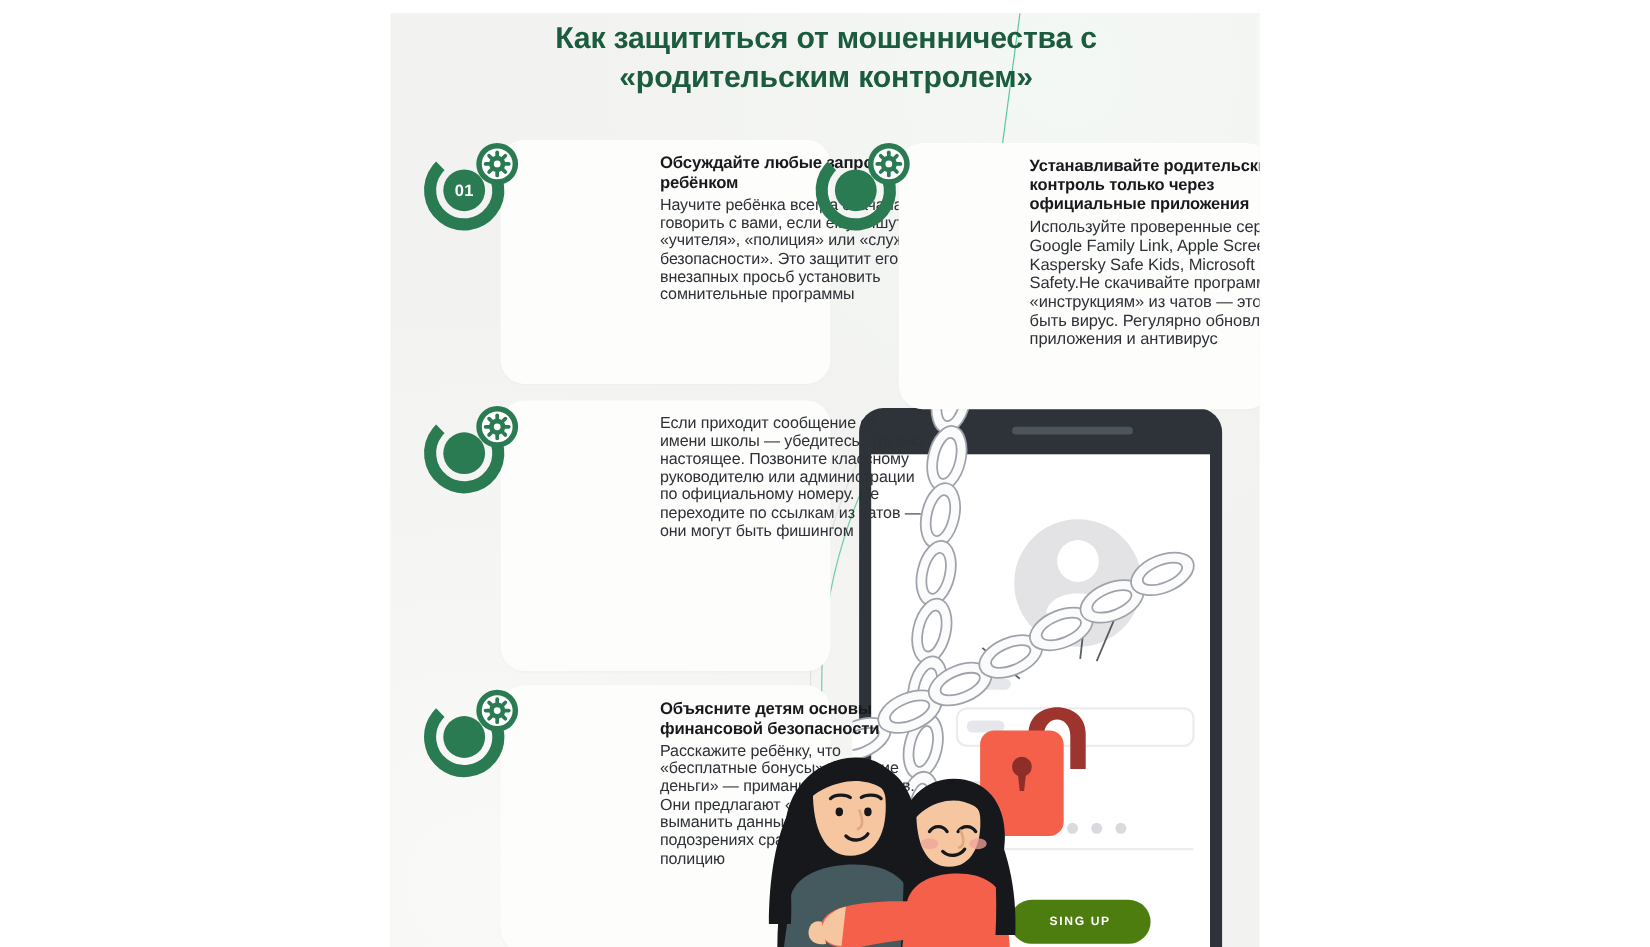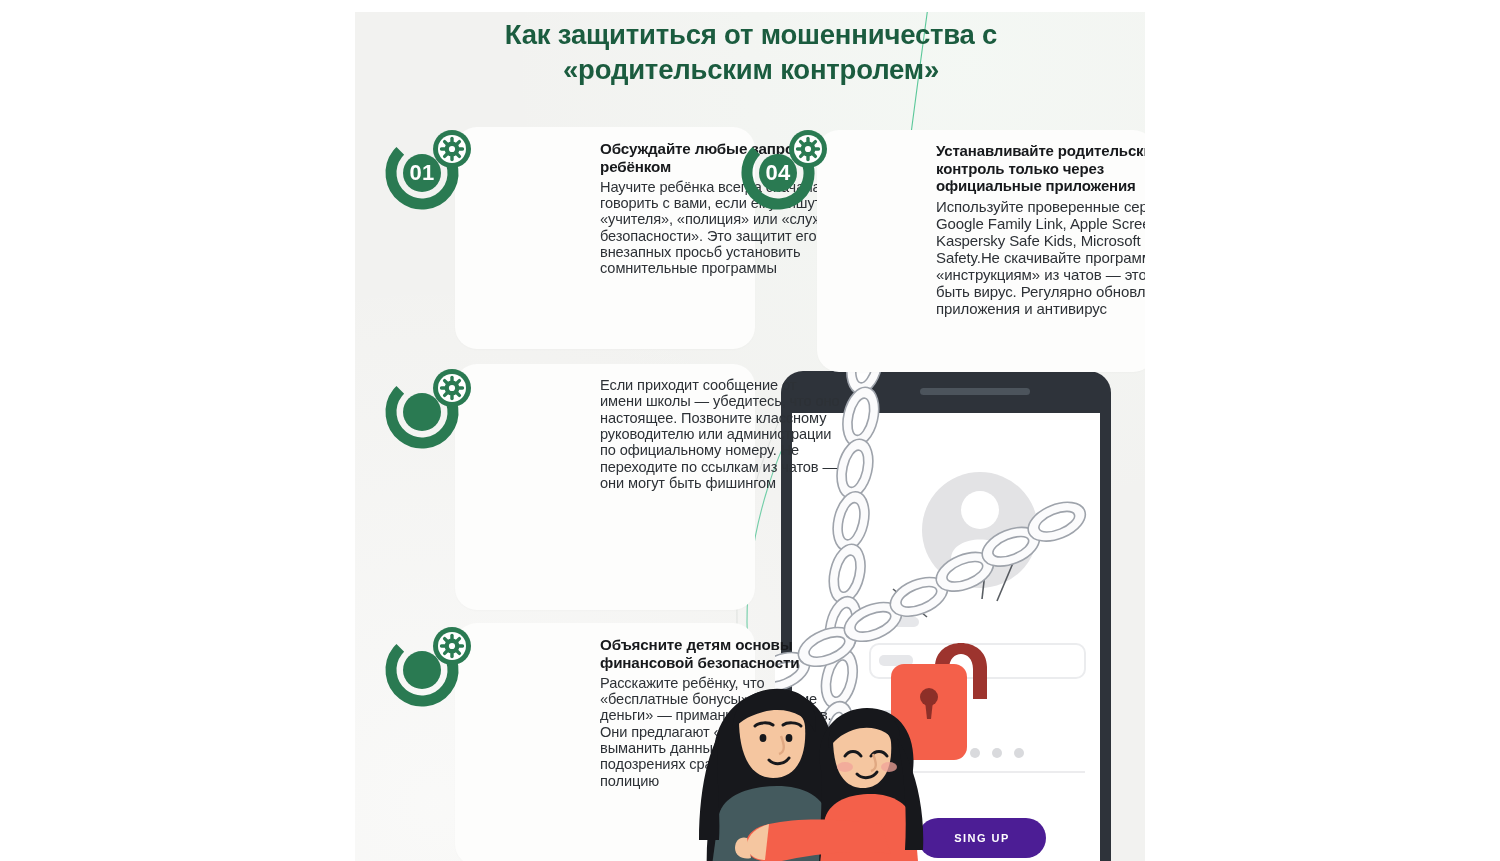--- a/index.html
+++ b/index.html
@@ -124,21 +124,21 @@
 
   .badge-num {
     position: absolute;
     left: 0;
     top: 0;
     width: 80px;
     height: 96px;
     display: flex;
     align-items: center;
     justify-content: center;
-    font-size: 22px;
+    font-size: 15px;
     font-weight: bold;
     color: #ffffff;
     letter-spacing: 0.3px;
     pointer-events: none;
   }
 
   
   .illustration {
     position: absolute;
     left: 420px;
@@ -173,21 +173,21 @@
     color: #ffffff;
     pointer-events: none;
   }
   .signup-wrap {
     position: absolute;
     left: 563px;
     top: 806px;
     width: 128px;
     height: 40px;
     border-radius: 20px;
-    background: #4c1d95;
+    background: #4d7c0f;
     z-index: 5;
   }
 </style>
 </head>
 <body>
 
 <div class="screen">
 
   <div class="canvas">
 
@@ -477,17 +477,16 @@
             <line x1="59.5" y1="24" x2="63" y2="24"></line>
             <line x1="77" y1="24" x2="80.5" y2="24"></line>
             <line x1="62.6" y1="16.6" x2="65" y2="19"></line>
             <line x1="75" y1="29" x2="77.4" y2="31.4"></line>
             <line x1="77.4" y1="16.6" x2="75" y2="19"></line>
             <line x1="65" y1="29" x2="62.6" y2="31.4"></line>
           </g>
           <circle cx="70" cy="24" r="3.1" fill="#ffffff"></circle>
         </g>
       </svg>
-      <div class="badge-num">04</div>
     </div>
 
   </div>
 </div>
 
 </body></html>

